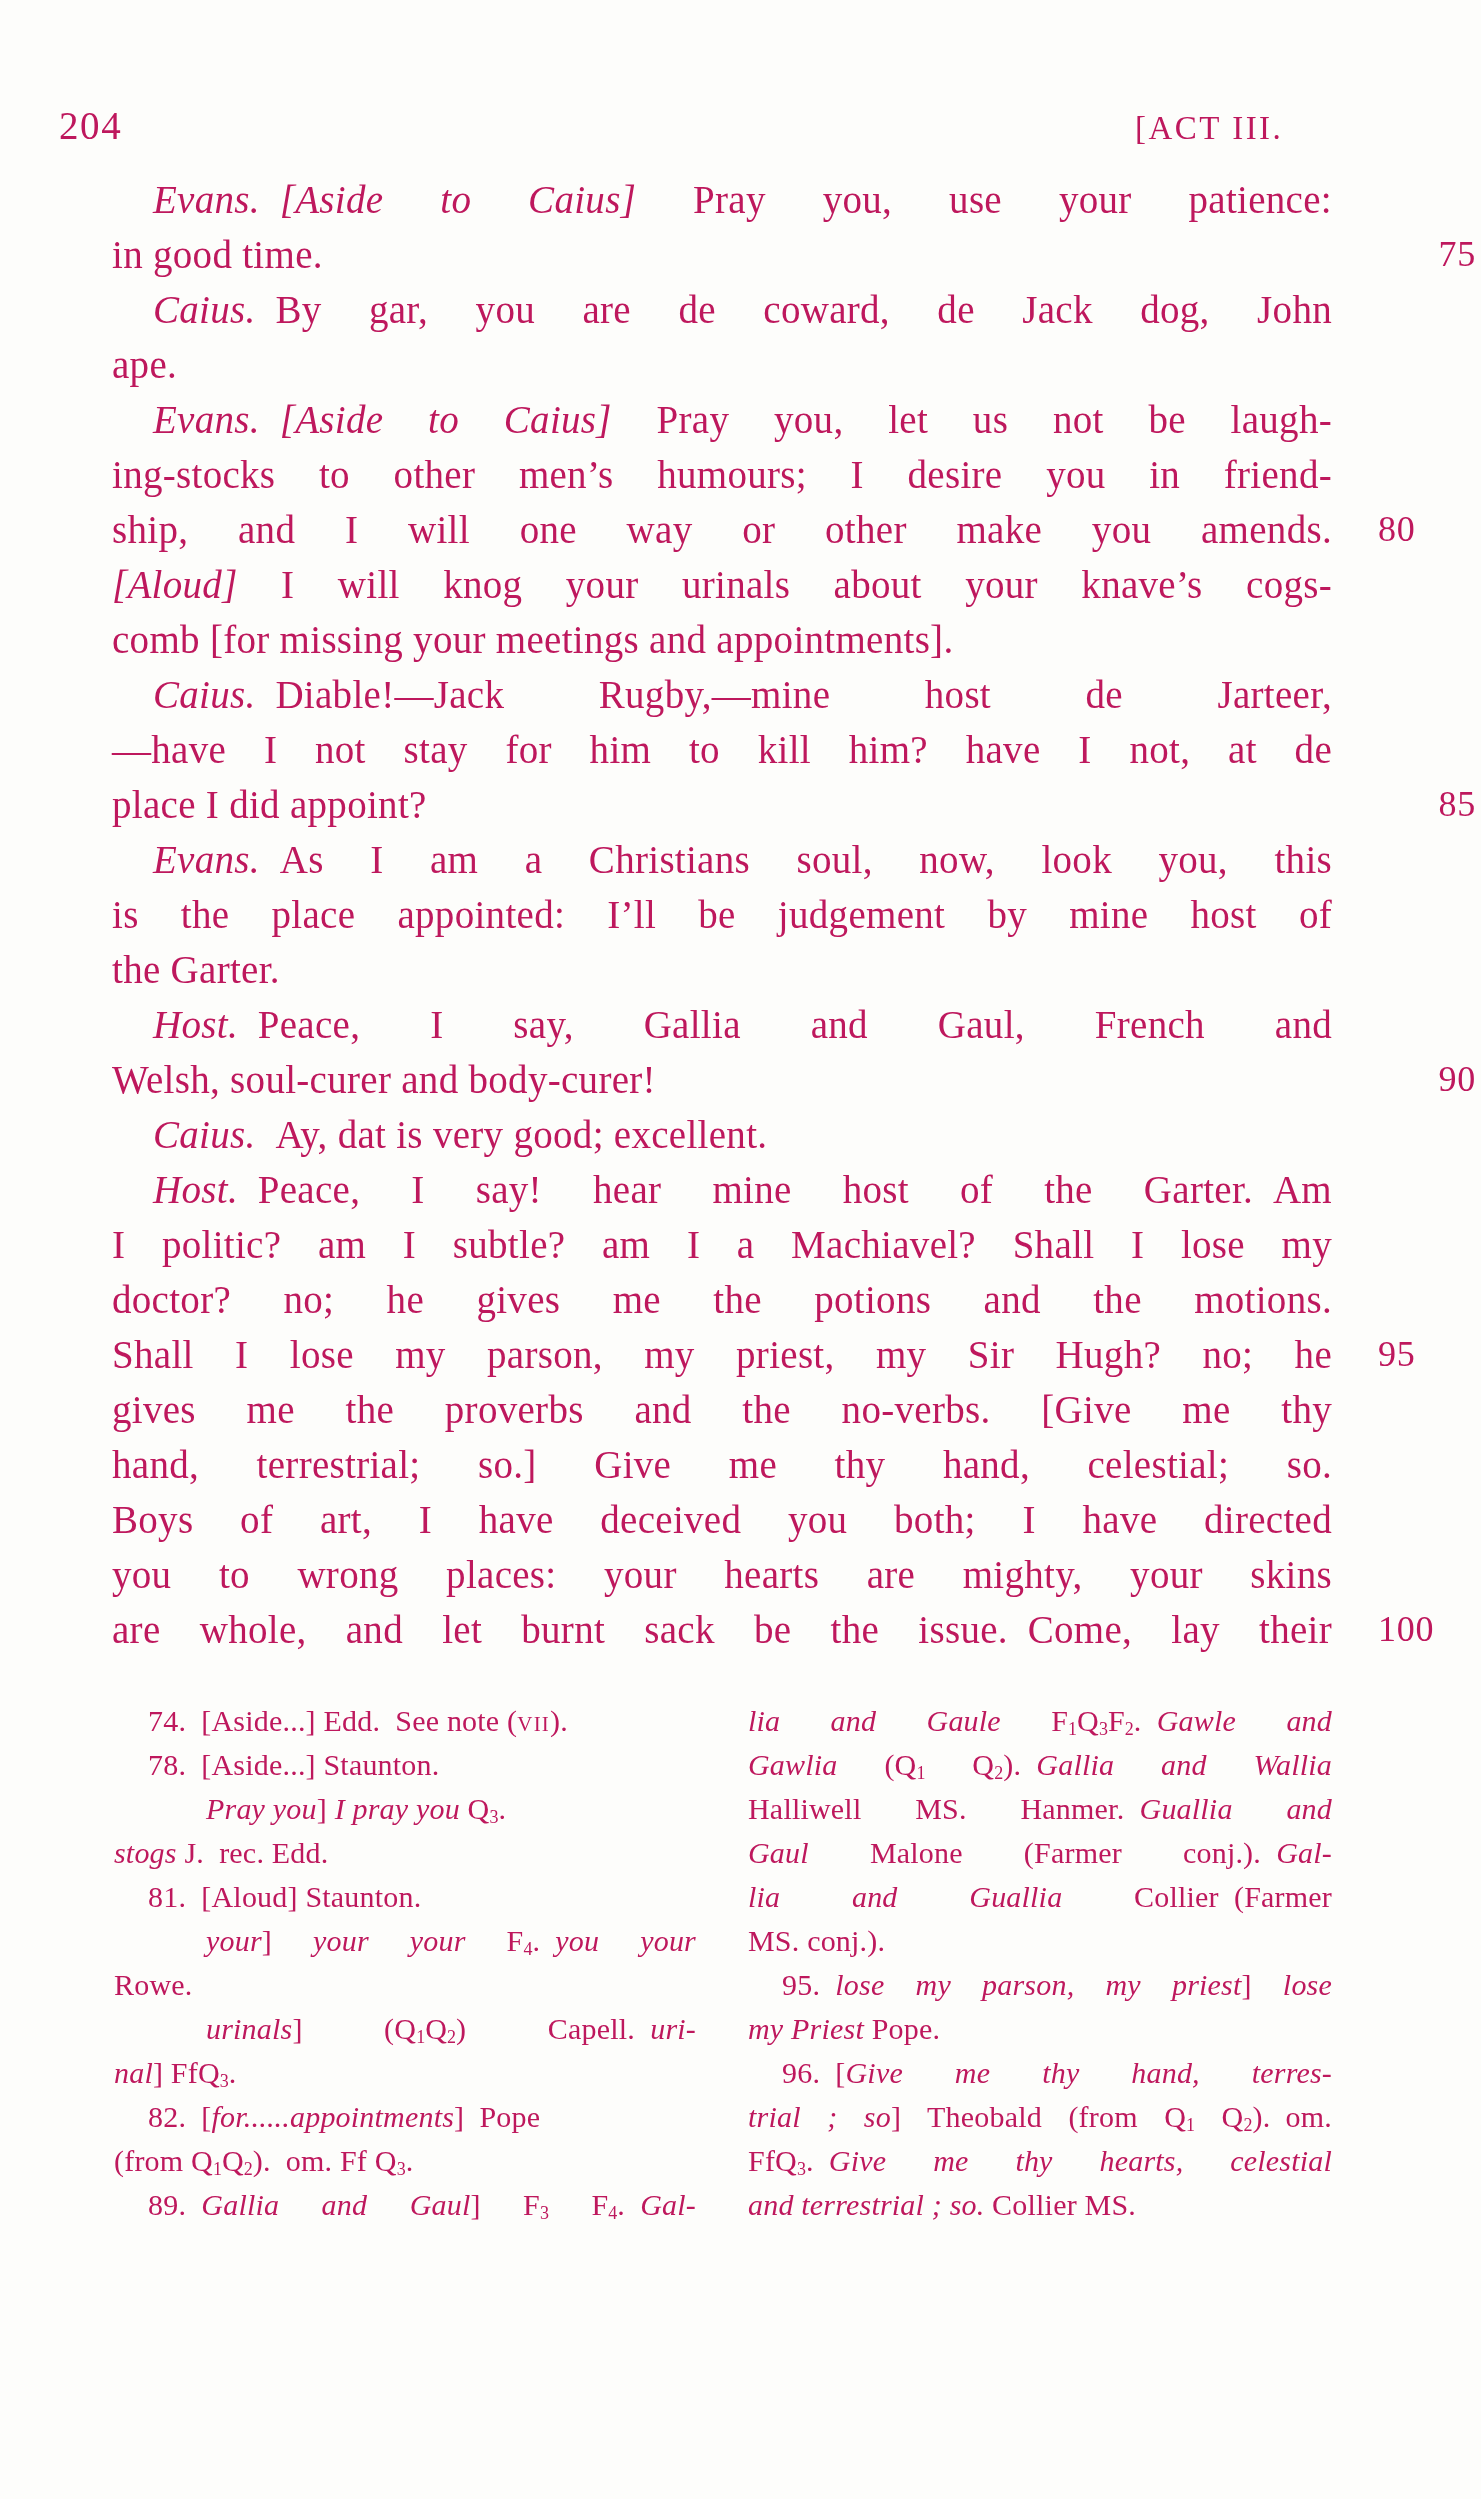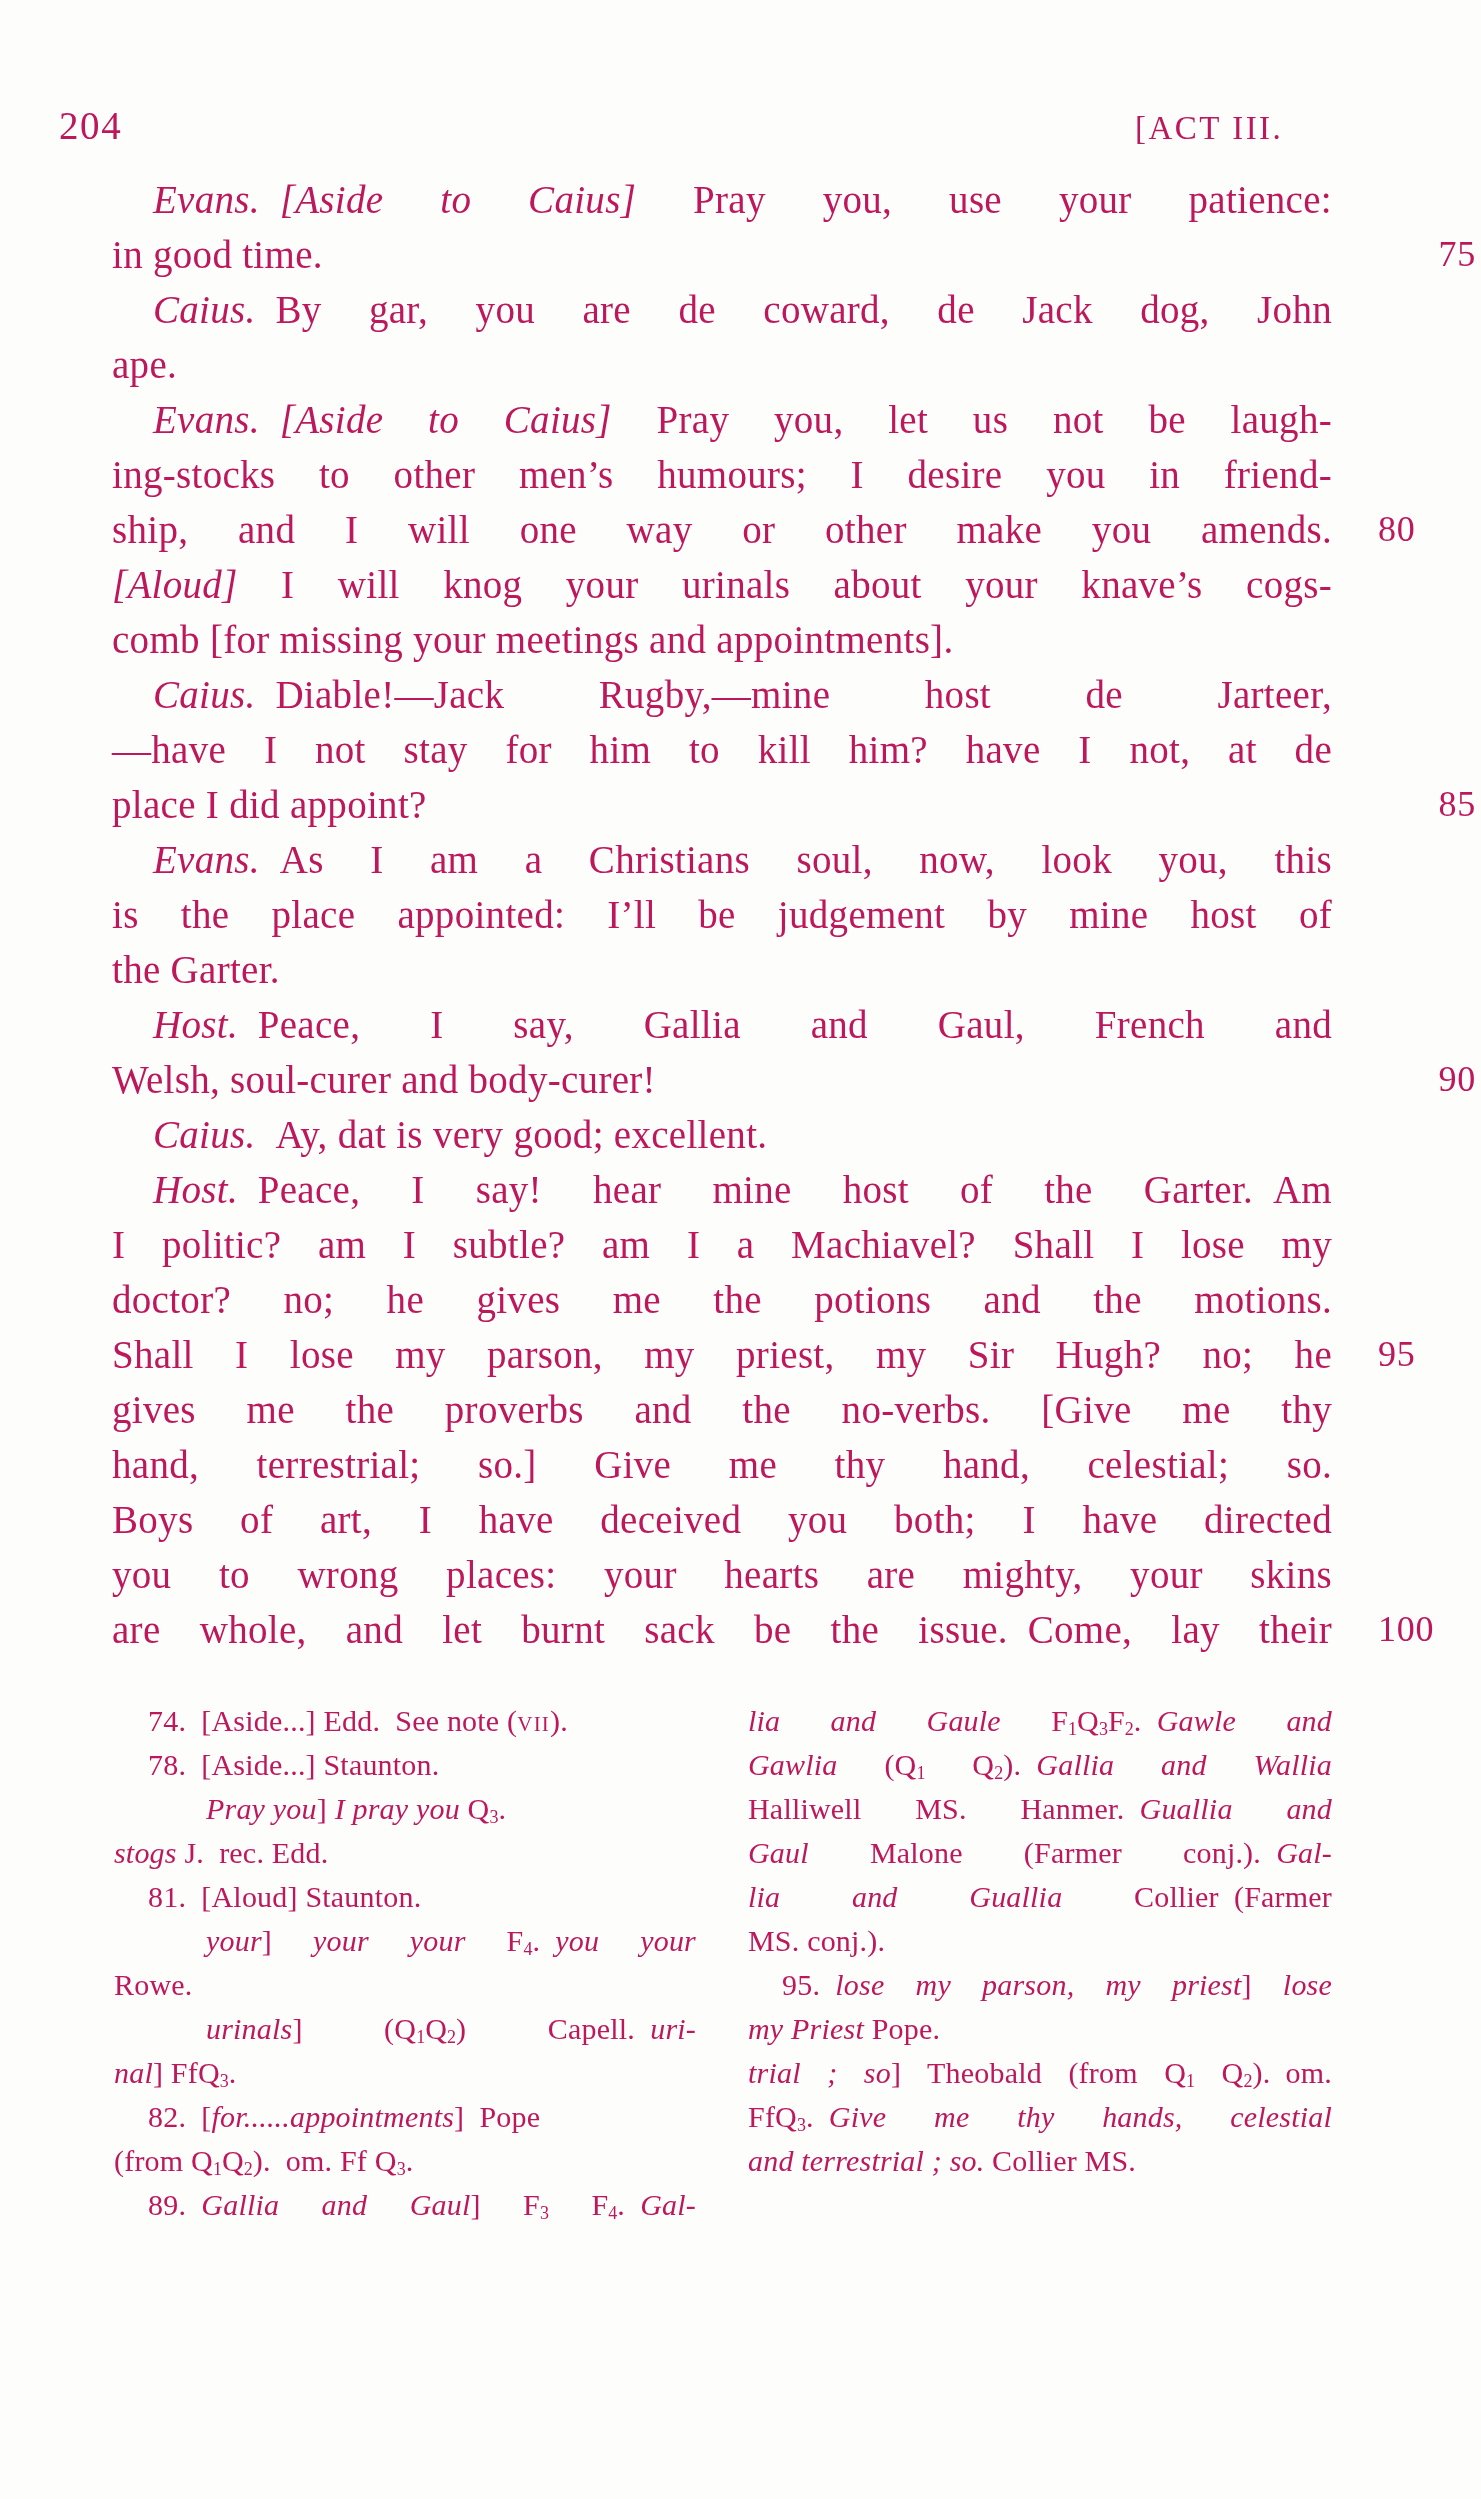--- a/index.html
+++ b/index.html
@@ -116,19 +116,20 @@
     </div>
   <div class="fncol" id="fn-right">
       <div class="fline j"><span class="it">lia and Gaule</span><span> F</span><sub>1</sub><span>Q</span><sub>3</sub><span>F</span><sub>2</sub><span>. </span><span class="it">Gawle and</span></div>
       <div class="fline j"><span class="it">Gawlia</span><span> (Q</span><sub>1</sub><span> Q</span><sub>2</sub><span>). </span><span class="it">Gallia and Wallia</span></div>
       <div class="fline j"><span>Halliwell MS. Hanmer. </span><span class="it">Guallia and</span></div>
       <div class="fline j"><span class="it">Gaul</span><span> Malone (Farmer conj.). </span><span class="it">Gal-</span></div>
       <div class="fline j"><span class="it">lia and Guallia</span><span> Collier (Farmer</span></div>
       <div class="fline"><span>MS. conj.).</span></div>
       <div class="fline j ind-num"><span>95. </span><span class="it">lose my parson, my priest</span><span>] </span><span class="it">lose</span></div>
       <div class="fline"><span class="it">my Priest</span><span> Pope.</span></div>
+      <div class="fline j ind-num"><span>96. [</span><span class="it">Give me thy hand, terres-</span></div>
       <div class="fline j"><span class="it">trial ; so</span><span>] Theobald (from Q</span><sub>1</sub><span> Q</span><sub>2</sub><span>). om.</span></div>
-      <div class="fline j"><span>FfQ</span><sub>3</sub><span>. </span><span class="it">Give me thy hands, celestial</span></div>
+      <div class="fline j"><span>FfQ</span><sub>3</sub><span>. </span><span class="it">Give me thy hearts, celestial</span></div>
       <div class="fline"><span class="it">and terrestrial ; so.</span><span> Collier MS.</span></div>
     </div>
 
 </div>
 
 
 </body></html>

